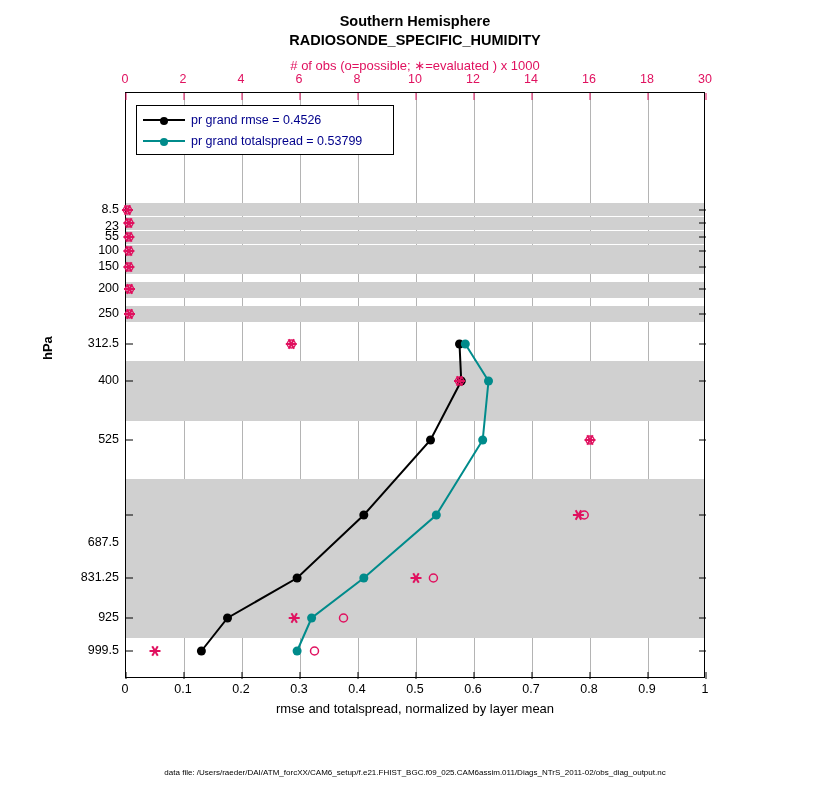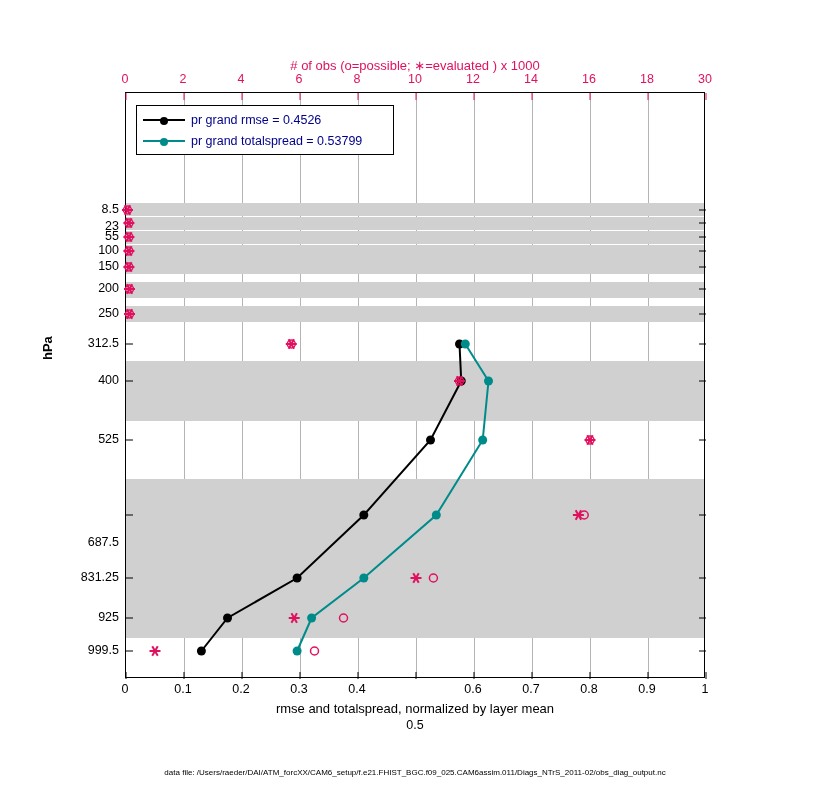--- a/index.html
+++ b/index.html
@@ -95,20 +95,22 @@
   .legend-text{font-size:12.5px;color:#00008b;}
 
   svg.overlay{position:absolute;left:0;top:0;width:580px;height:586px;overflow:visible;}
 </style>
 </head>
 <body>
 
 <div id="root">
 
   <div class="title-block">
+    <div class="title-line">Southern Hemisphere</div>
+    <div class="title-line">RADIOSONDE_SPECIFIC_HUMIDITY</div>
   </div>
 
   <div class="subtitle-obs"># of obs (o=possible; ∗=evaluated ) x 1000</div>
 
   <div class="top-axis-labels" id="topLabels">
       <span style="left: 0px;">0</span>
       <span style="left: 58px;">2</span>
       <span style="left: 116px;">4</span>
       <span style="left: 174px;">6</span>
       <span style="left: 232px;">8</span>
@@ -327,21 +329,21 @@
       <span class="legend-text">pr grand totalspread = 0.53799</span>
     </div>
   </div>
 
   <div class="bot-axis-labels" id="botLabels">
       <span style="left: 0px;">0</span>
       <span style="left: 58px;">0.1</span>
       <span style="left: 116px;">0.2</span>
       <span style="left: 174px;">0.3</span>
       <span style="left: 232px;">0.4</span>
-      <span style="left: 290px; margin-top: 36px;">0.5</span>
+      <span style="left: 290px;">0.5</span>
       <span style="left: 348px;">0.6</span>
       <span style="left: 406px;">0.7</span>
       <span style="left: 464px;">0.8</span>
       <span style="left: 522px;">0.9</span>
       <span style="left: 580px;">1</span>
     </div>
 
   <div class="xlabel">rmse and totalspread, normalized by layer mean</div>
   <div class="datafile">data file: /Users/raeder/DAI/ATM_forcXX/CAM6_setup/f.e21.FHIST_BGC.f09_025.CAM6assim.011/Diags_NTrS_2011-02/obs_diag_output.nc</div>
 

